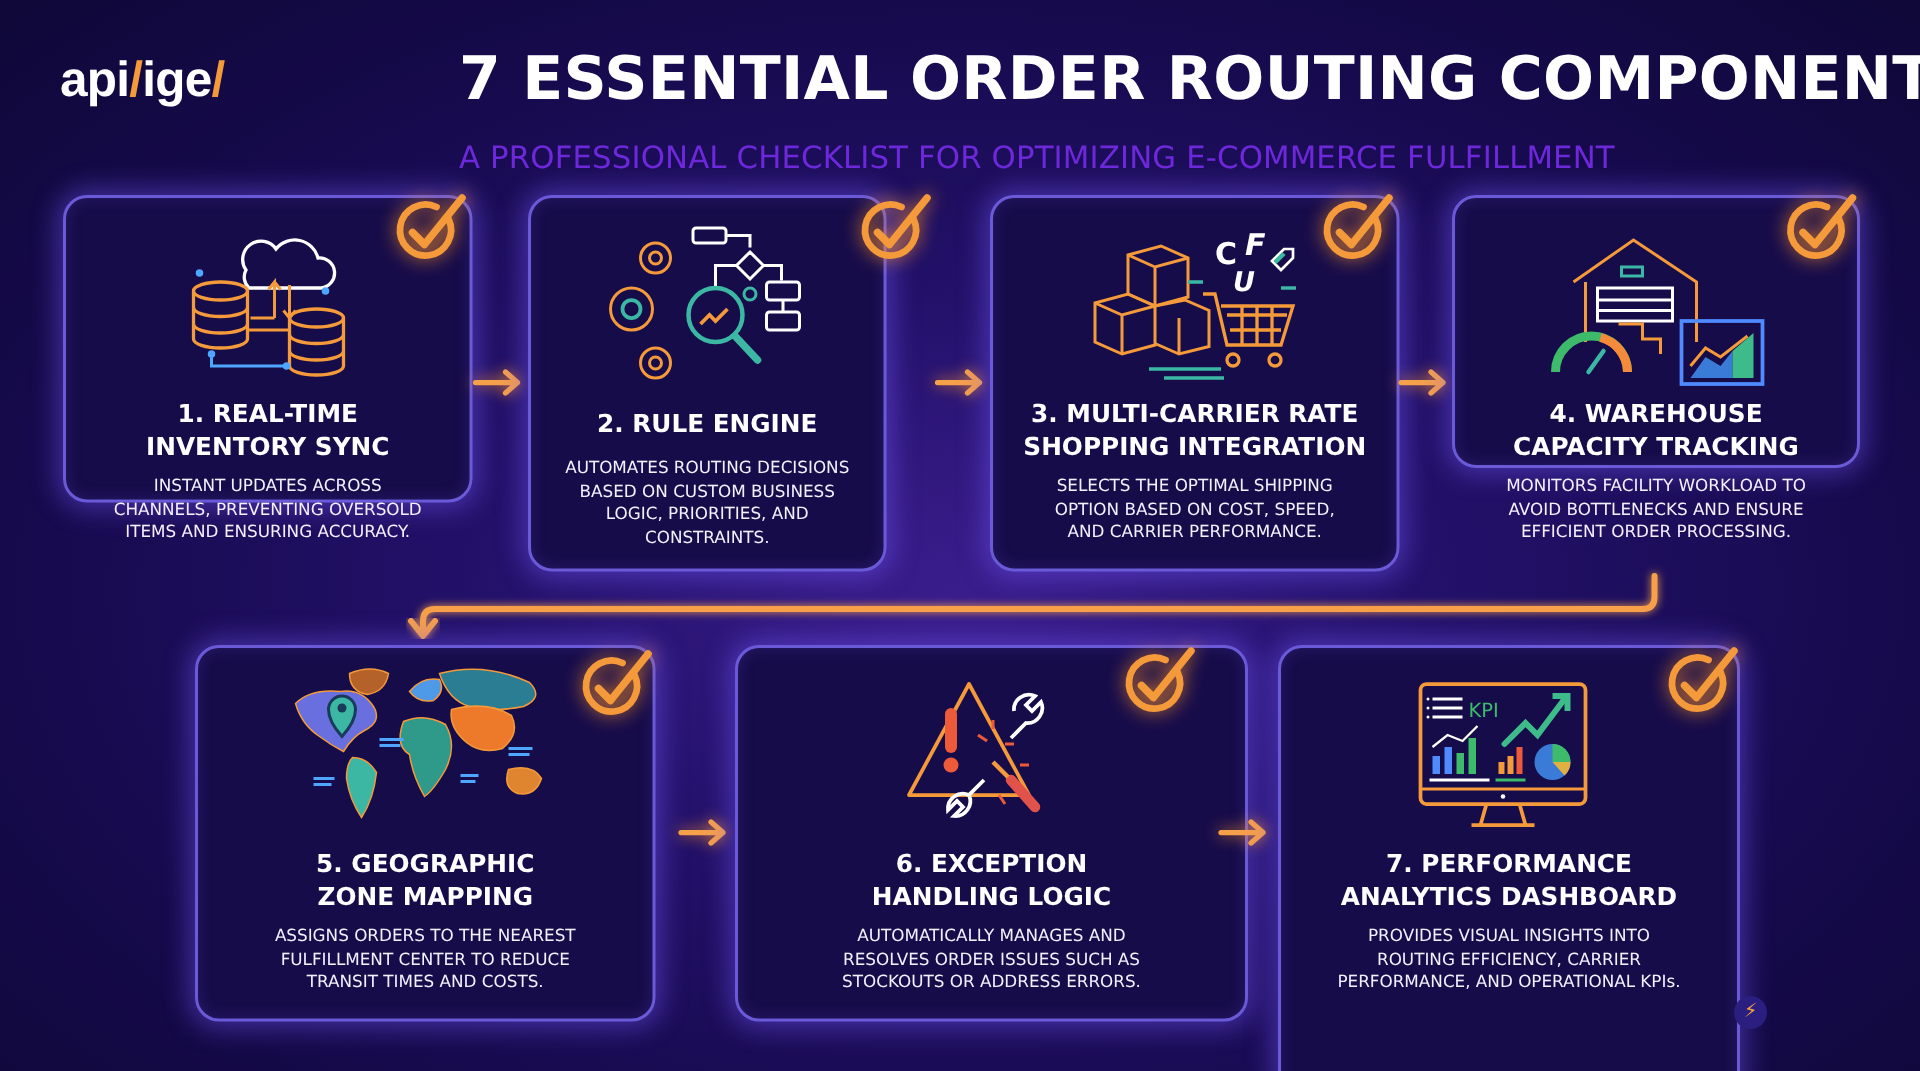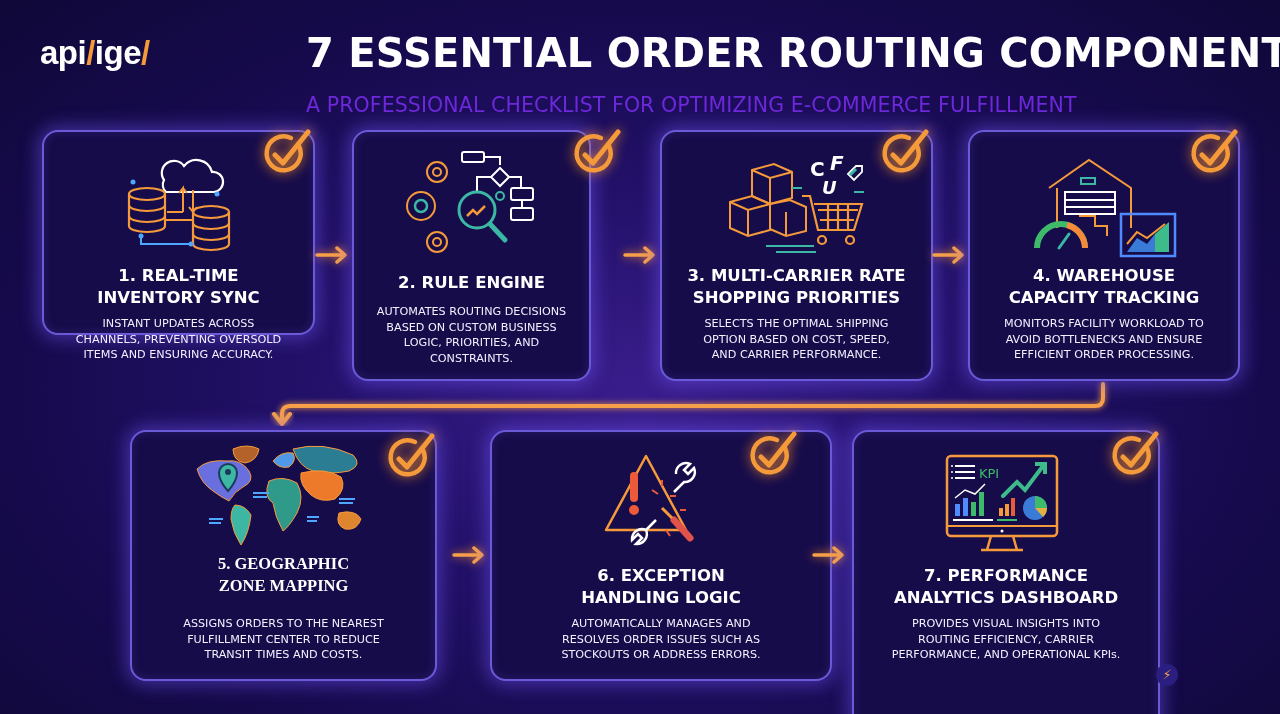--- a/index.html
+++ b/index.html
@@ -181,33 +181,33 @@
           <circle cx="128" cy="92" r="4"></circle>
       </g>
       <text x="88" y="28" fill="#ffffff" font-family="DejaVu Sans, sans-serif" font-weight="bold" font-size="20">C</text>
       <text x="108" y="22" fill="#ffffff" font-family="DejaVu Sans, sans-serif" font-weight="bold" font-size="20" font-style="italic">F</text>
       <text x="100" y="46" fill="#ffffff" font-family="DejaVu Sans, sans-serif" font-weight="bold" font-size="18" font-style="italic">U</text>
       <path d="M126 26 l8 -8 h6 v6 l-8 8z" fill="none" stroke="#ffffff" stroke-width="1.8"></path>
       <path d="M128 27 l6 -6" stroke="#3bb7a4" stroke-width="3"></path>
       <path d="M70 40 h10 M132 44 h10 M44 98 h48 M54 104 h40" stroke="#3bb7a4" stroke-width="2.2"></path>
     </svg>
   </div>
-  <h3 style="top:133px;"><span>3. MULTI-CARRIER RATE</span><br><span>SHOPPING PRIORITIES</span></h3>
+  <h3 style="top:133px;"><span>3. MULTI-CARRIER RATE</span><br><span>SHOPPING INTEGRATION</span></h3>
   <p style="top:184px;"><span>SELECTS THE OPTIMAL SHIPPING</span><br><span>OPTION BASED ON COST, SPEED,</span><br><span>AND CARRIER PERFORMANCE.</span></p>
 </div>
 <svg class="check" style="left:876px; top:126px;" viewBox="0 0 54 54">
   <path d="M41 20 A17 17 0 1 1 33 12" fill="none" stroke="#f59a3a" stroke-width="4.5" stroke-linecap="round"></path>
   <path d="M17 29 L25 37 L50 6" fill="none" stroke="#f59a3a" stroke-width="5" stroke-linecap="round" stroke-linejoin="round"></path>
 </svg>
 
 <svg class="arrow-h" style="left:932px; top:245px;" viewBox="0 0 36 20">
   <path d="M2 10 H30 M22 3 L30 10 L22 17" fill="none" stroke="#f7a04a" stroke-width="3.5" stroke-linecap="round" stroke-linejoin="round"></path>
 </svg>
 
-<div class="card" style="left:968px; top:130px; width:272px; height:251px;">
+<div class="card" style="left:968px; top:130px; width:272px; height:182px;">
   <div class="icon-wrap">
     <svg width="150" height="115" viewBox="0 0 150 115">
       <g fill="none" stroke="#f59a3a" stroke-width="2">
         <path d="M20 40 L60 12 L102 40 v40"></path>
         <path d="M28 40 v40"></path>
       </g>
       <rect x="52" y="30" width="14" height="6" fill="none" stroke="#3bb7a4" stroke-width="2"></rect>
       <g fill="none" stroke="#ffffff" stroke-width="2">
         <rect x="36" y="44" width="50" height="22"></rect>
         <path d="M36 52 h50 M36 59 h50"></path>
@@ -239,21 +239,21 @@
       <path d="M84 22 q8 -10 20 -8 q4 8 -4 14 q-10 2 -16 -6z" fill="#4f9ae8" stroke="#f59a3a" stroke-width="1"></path>
       <path d="M80 42 q14 -6 28 2 q8 14 0 30 q-8 14 -14 18 q-8 -14 -10 -28 q-10 -6 -4 -22z" fill="#2f9a8a" stroke="#f59a3a" stroke-width="1"></path>
       <path d="M104 10 q30 -8 60 6 q10 10 -4 16 q-20 4 -36 0 q-14 -4 -20 -22z" fill="#2a7d92" stroke="#f59a3a" stroke-width="1"></path>
       <path d="M112 34 q24 -6 40 4 q6 12 -6 22 q-14 4 -24 -4 q-12 -10 -10 -22z" fill="#ec7a2a" stroke="#f59a3a" stroke-width="1"></path>
       <path d="M150 74 q16 -4 22 6 q-4 12 -16 10 q-10 -4 -6 -16z" fill="#e0852f" stroke="#f59a3a" stroke-width="1"></path>
       <path d="M30 34 a9 9 0 1 1 18 0 q0 8 -9 18 q-9 -10 -9 -18z" fill="#3bb7a4" stroke="#1a3a5a" stroke-width="2"></path>
       <circle cx="39" cy="33" r="3" fill="#1a3a5a"></circle>
       <path d="M64 54 h16 M64 58 h14 M150 60 h16 M150 64 h14 M20 80 h14 M20 84 h12 M118 78 h12 M118 82 h10" stroke="#4fa6ff" stroke-width="2"></path>
     </svg>
   </div>
-  <h3 style="top:121px;font-family:Liberation Serif, serif;"><span>5. GEOGRAPHIC</span><br><span>ZONE MAPPING</span></h3>
+  <h3 style="top:133px;"><span>5. GEOGRAPHIC</span><br><span>ZONE MAPPING</span></h3>
   <p style="top:184px;"><span>ASSIGNS ORDERS TO THE NEAREST</span><br><span>FULFILLMENT CENTER TO REDUCE</span><br><span>TRANSIT TIMES AND COSTS.</span></p>
 </div>
 <svg class="check" style="left:382px; top:430px;" viewBox="0 0 54 54">
   <path d="M41 20 A17 17 0 1 1 33 12" fill="none" stroke="#f59a3a" stroke-width="4.5" stroke-linecap="round"></path>
   <path d="M17 29 L25 37 L50 6" fill="none" stroke="#f59a3a" stroke-width="5" stroke-linecap="round" stroke-linejoin="round"></path>
 </svg>
 
 <svg class="arrow-h" style="left:452px; top:545px;" viewBox="0 0 36 20">
   <path d="M2 10 H30 M22 3 L30 10 L22 17" fill="none" stroke="#f7a04a" stroke-width="3.5" stroke-linecap="round" stroke-linejoin="round"></path>
 </svg>

